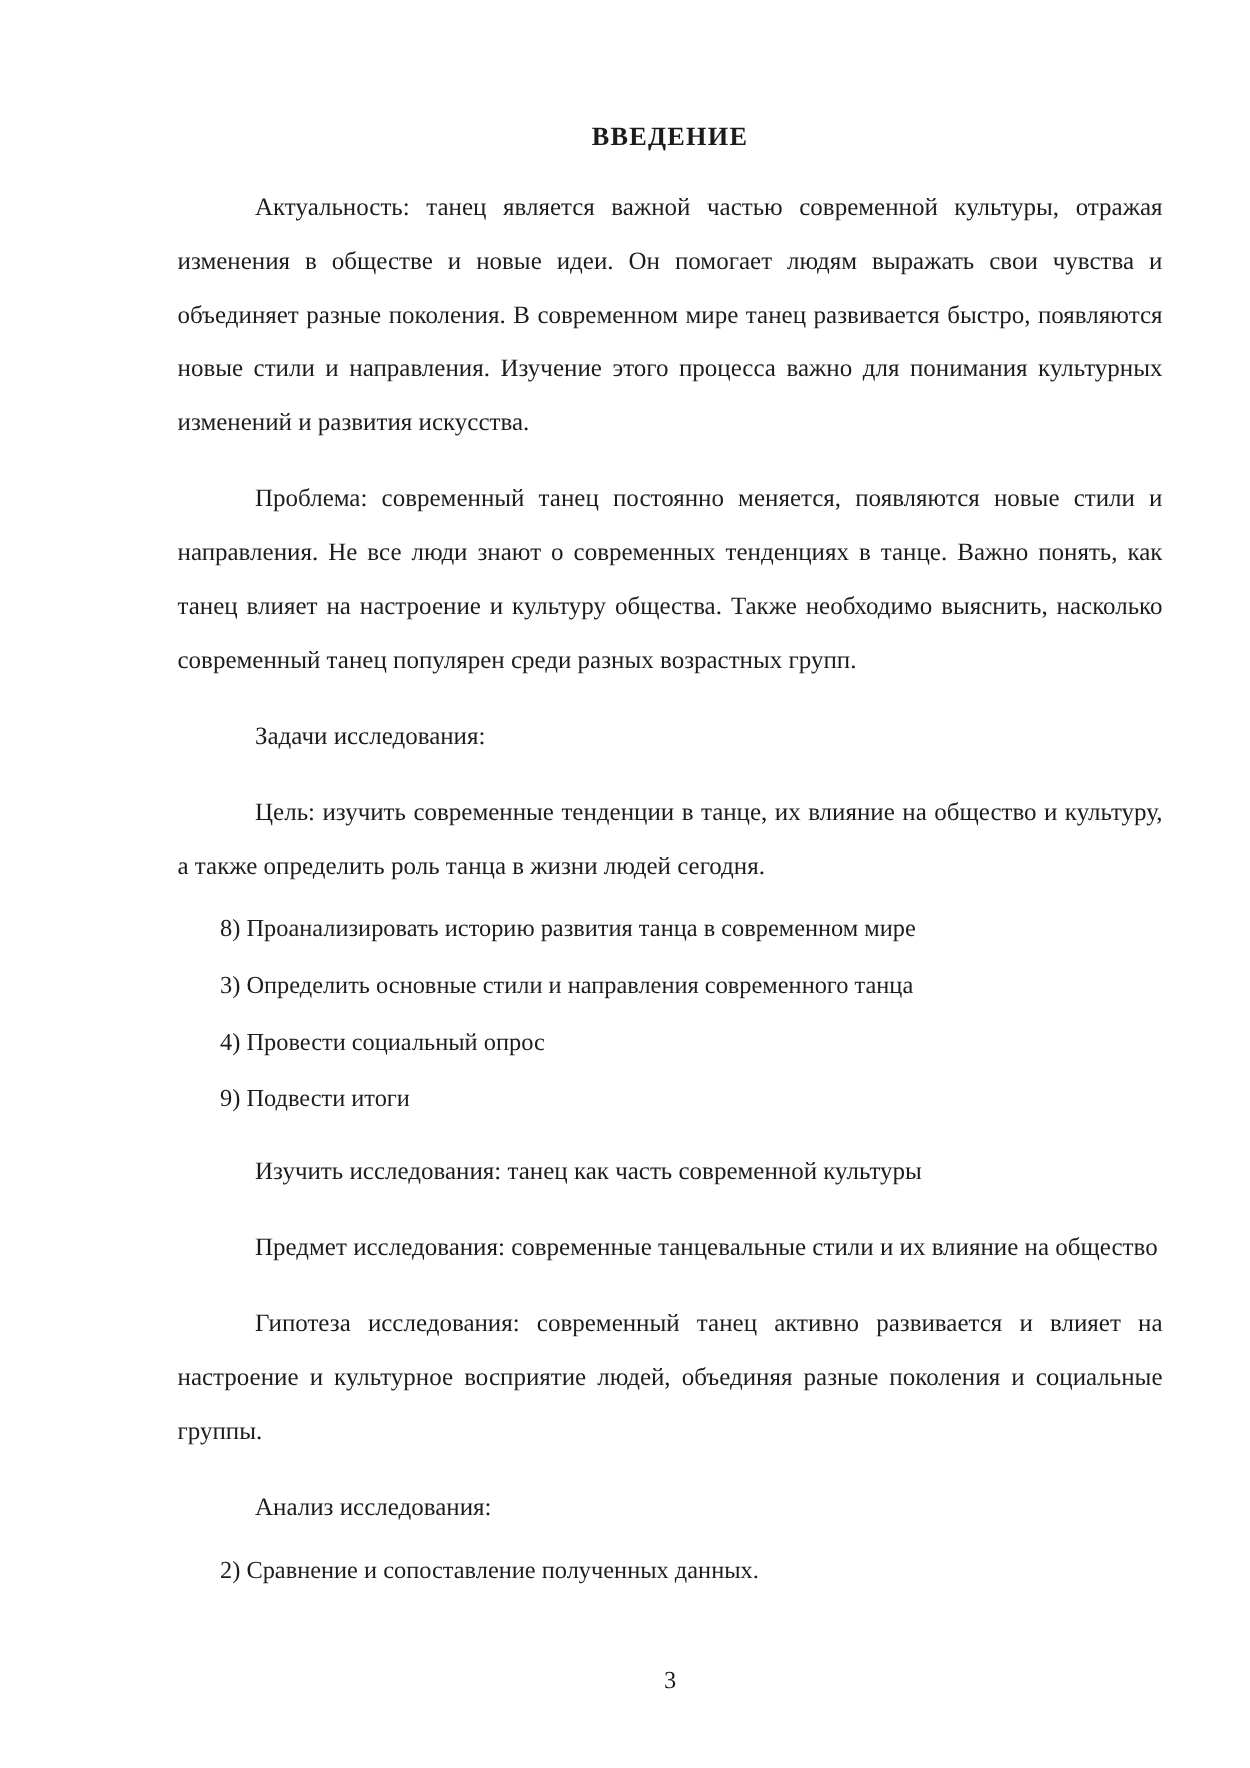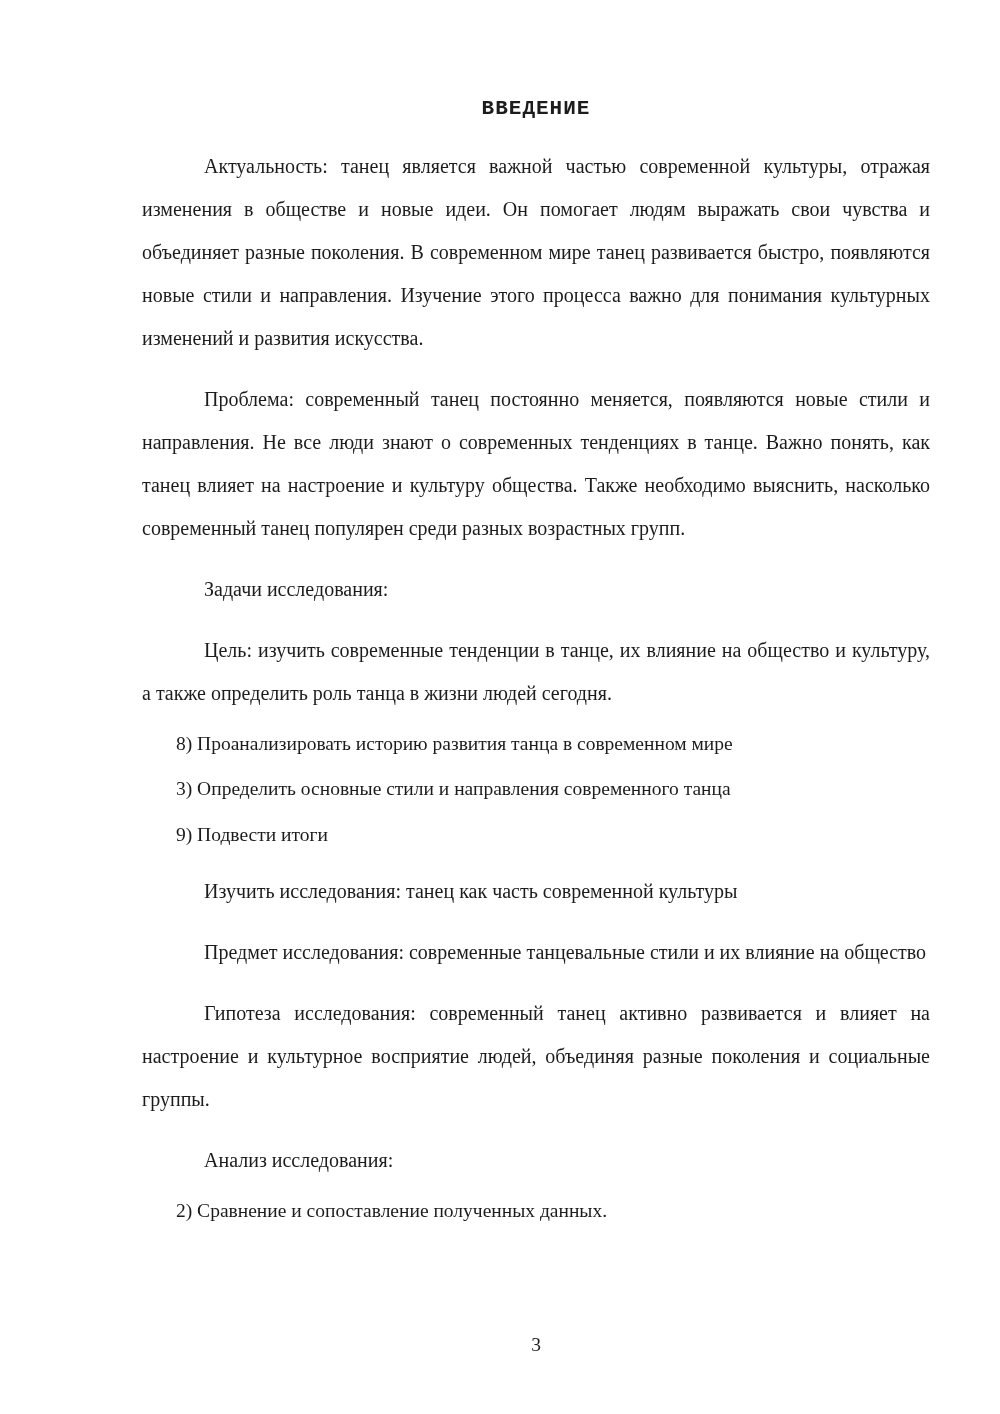--- a/index.html
+++ b/index.html
@@ -18,21 +18,20 @@
     height: 1414px;
     padding: 92px 70px 0 142px;
   }
   .doc-title {
     font-size: 21px;
     font-weight: bold;
     text-align: center;
     letter-spacing: 1px;
     line-height: 34.5px;
     margin-bottom: 16px;
-    font-family: Liberation Mono, monospace;
   }
   p.body-par {
     font-size: 20px;
     line-height: 43px;
     text-align: justify;
     text-indent: 62px;
     margin-bottom: 12px;
     margin-top: 18px;
   }
   p.list-item {
@@ -65,20 +64,21 @@
 
   <p class="body-par">Задачи исследования:</p>
 
   <p class="body-par">Цель: изучить современные тенденции в танце, их влияние на общество и культуру, а также определить роль танца в жизни людей сегодня.</p>
 
 
   <p class="list-item">8) Проанализировать историю развития танца в современном мире</p>
 
   <p class="list-item">3) Определить основные стили и направления современного танца</p>
 
+  <p class="list-item">4) Провести социальный опрос</p>
 
   <p class="list-item">9) Подвести итоги</p>
 
   <p class="body-par">Изучить исследования: танец как часть современной культуры</p>
 
   <p class="body-par">Предмет исследования: современные танцевальные стили и их влияние на общество</p>
 
   <p class="body-par">Гипотеза исследования: современный танец активно развивается и влияет на настроение и культурное восприятие людей, объединяя разные поколения и социальные группы.</p>
 
   <p class="body-par">Анализ исследования:</p>

